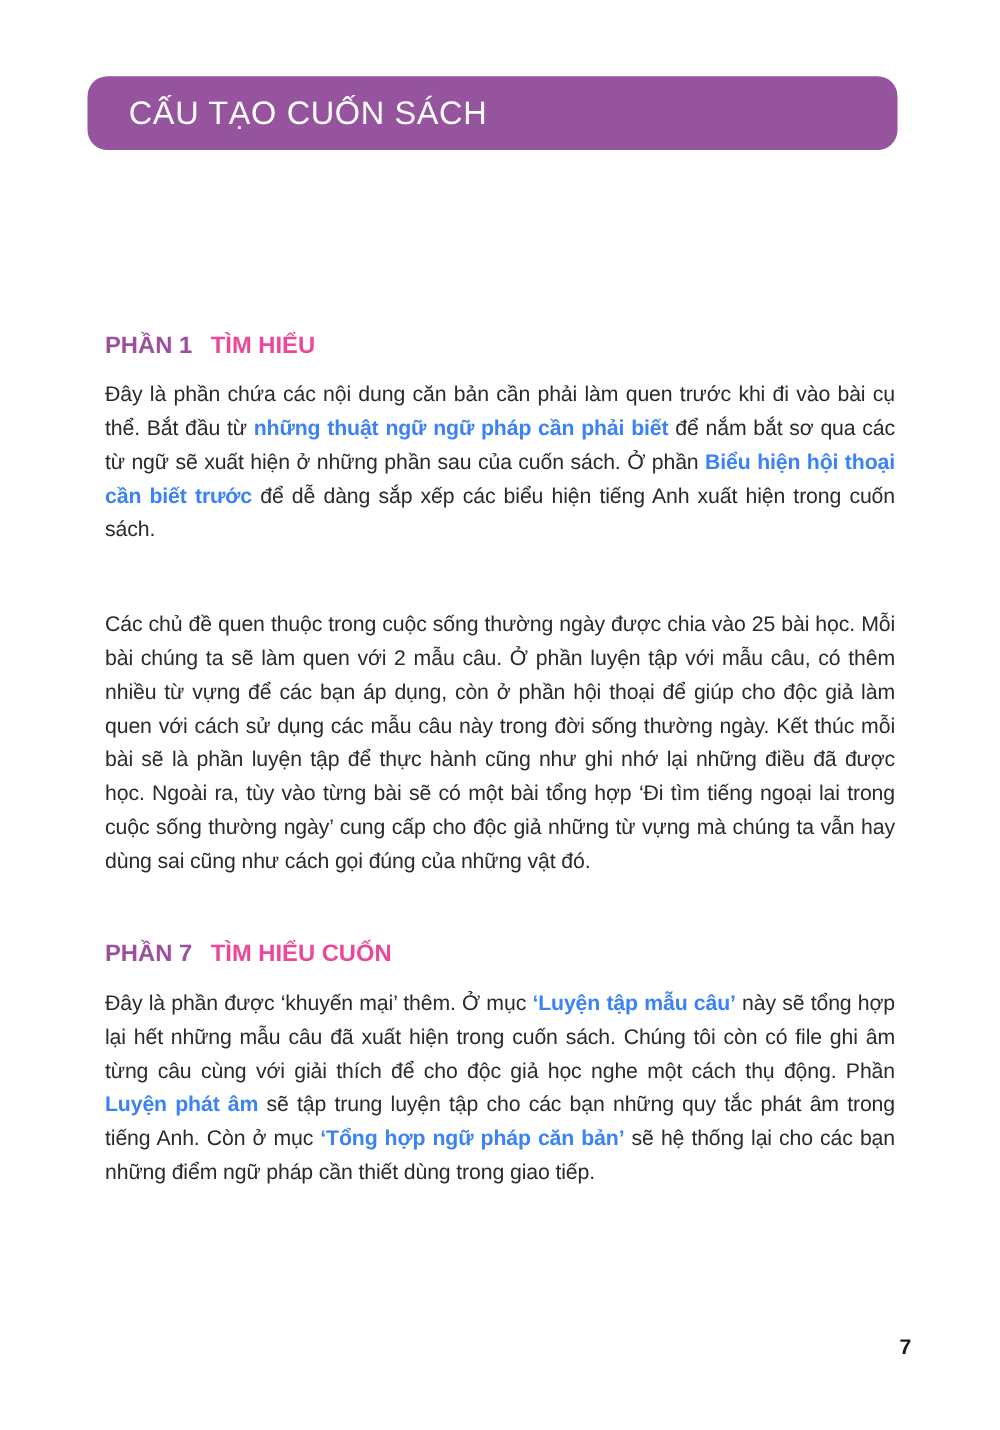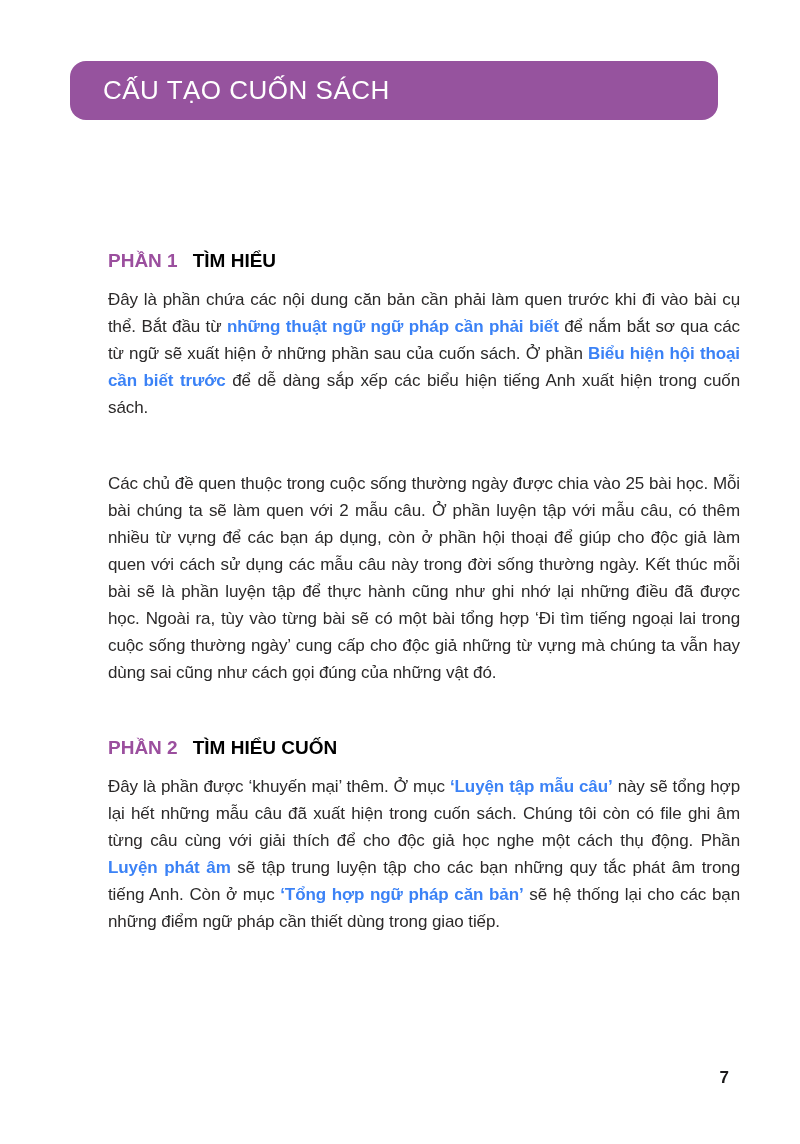--- a/index.html
+++ b/index.html
@@ -28,36 +28,35 @@
   .banner-title {
     color: #ffffff;
     font-size: 26px;
     font-weight: 400;
     letter-spacing: 0.5px;
     white-space: nowrap;
   }
   .content {
     position: absolute;
     left: 84px;
-    top: 248px;
+    top: 264px;
     width: 632px;
-    margin-left: 24px;
   }
   section + section { margin-top: 49px; }
   .section-heading {
     display: flex;
     align-items: baseline;
     gap: 15px;
     font-size: 19px;
     font-weight: 700;
     line-height: 25px;
     margin-bottom: 13px;
   }
   .section-label { color: var(--label-purple, #9b4f9e); }
-  .section-title { color: #000000; }
+  .section-title { color: #ec4899; }
   .section-paragraph {
     font-size: 17px;
     line-height: 27px;
     letter-spacing: -0.1px;
     color: var(--text-dark, #2b2929);
     text-align: justify;
   }
   .section-paragraph .b { font-weight: 700; color: #3b82f6; }
   .page-number {
     position: absolute;
@@ -86,21 +85,21 @@
       </h2>
       <p class="section-paragraph"><span>Đây là phần chứa các nội dung căn bản cần phải làm quen trước khi đi vào bài cụ thể. Bắt đầu từ </span><span class="b">những thuật ngữ ngữ pháp cần phải biết</span><span> để nắm bắt sơ qua các từ ngữ sẽ xuất hiện ở những phần sau của cuốn sách. Ở phần </span><span class="b">Biểu hiện hội thoại cần biết trước</span><span> để dễ dàng sắp xếp các biểu hiện tiếng Anh xuất hiện trong cuốn sách.</span></p>
     </section>
 
     <section>
       <p class="section-paragraph"><span>Các chủ đề quen thuộc trong cuộc sống thường ngày được chia vào 25 bài học. Mỗi bài chúng ta sẽ làm quen với 2 mẫu câu. Ở phần luyện tập với mẫu câu, có thêm nhiều từ vựng để các bạn áp dụng, còn ở phần hội thoại để giúp cho độc giả làm quen với cách sử dụng các mẫu câu này trong đời sống thường ngày. Kết thúc mỗi bài sẽ là phần luyện tập để thực hành cũng như ghi nhớ lại những điều đã được học. Ngoài ra, tùy vào từng bài sẽ có một bài tổng hợp ‘Đi tìm tiếng ngoại lai trong cuộc sống thường ngày’ cung cấp cho độc giả những từ vựng mà chúng ta vẫn hay dùng sai cũng như cách gọi đúng của những vật đó.</span></p>
     </section>
 
     <section>
       <h2 class="section-heading">
-        <span class="section-label">PHẦN 2</span>
+        <span class="section-label">PHẦN 7</span>
         <span class="section-title">TÌM HIỂU CUỐN</span>
       </h2>
       <p class="section-paragraph"><span>Đây là phần được ‘khuyến mại’ thêm. Ở mục </span><span class="b">‘Luyện tập mẫu câu’</span><span> này sẽ tổng hợp lại hết những mẫu câu đã xuất hiện trong cuốn sách. Chúng tôi còn có file ghi âm từng câu cùng với giải thích để cho độc giả học nghe một cách thụ động. Phần </span><span class="b">Luyện phát âm</span><span> sẽ tập trung luyện tập cho các bạn những quy tắc phát âm trong tiếng Anh. Còn ở mục </span><span class="b">‘Tổng hợp ngữ pháp căn bản’</span><span> sẽ hệ thống lại cho các bạn những điểm ngữ pháp cần thiết dùng trong giao tiếp.</span></p>
     </section>
 
   </div>
 
   <div class="page-number">7</div>
 
 </div>

